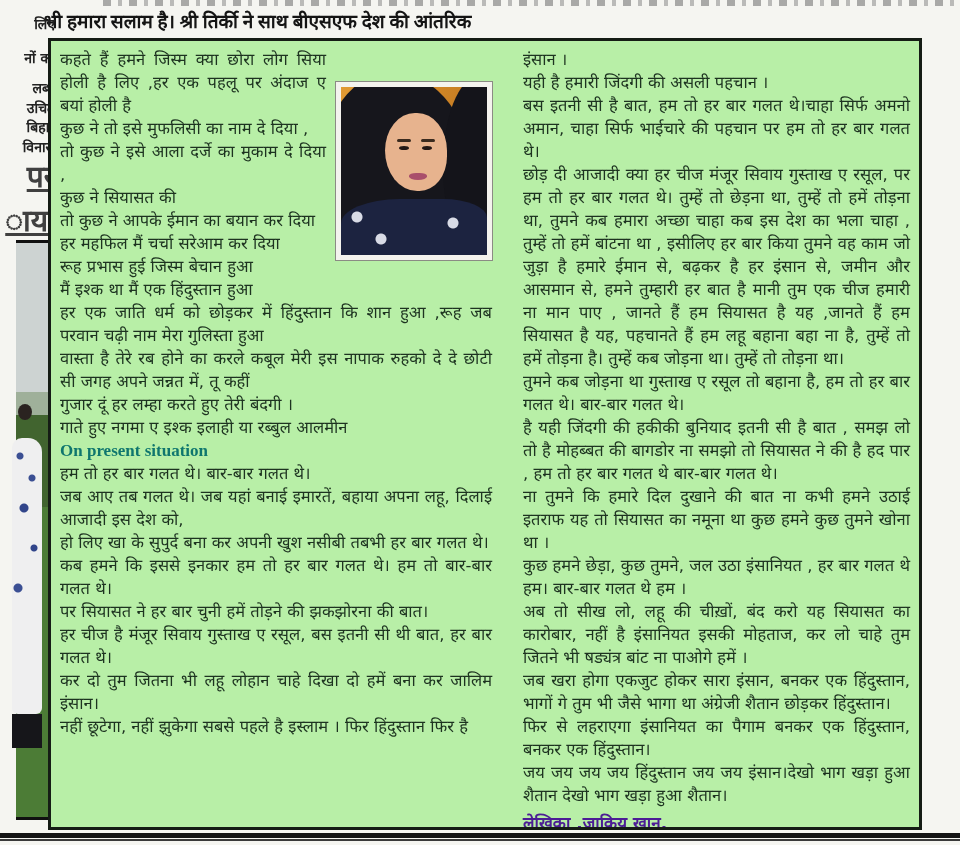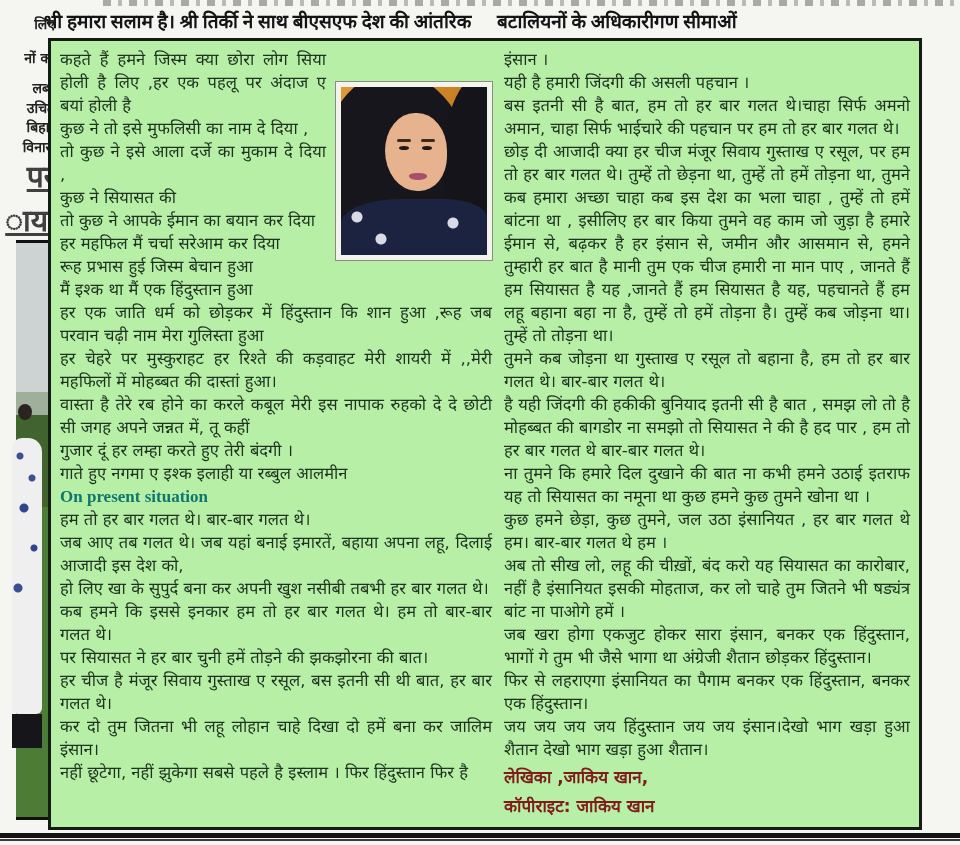--- a/index.html
+++ b/index.html
@@ -39,24 +39,24 @@
       radial-gradient(circle at 6px 150px,#3b4f93 4px,transparent 5px),
       #efeff0;}
   .edge-person:after{content:"";position:absolute;left:0;bottom:-34px;width:100%;height:34px;background:#16161a;}
   .edge-photo .head{position:absolute;left:2px;top:28%;width:14px;height:16px;border-radius:50%;background:#2a2320;}
 
   
   .article-box{position:absolute;left:48px;top:38px;width:874px;height:792px;box-sizing:border-box;
     background:#b8efa7;border:3px solid #151c15;padding:7px 9px;display:flex;gap:12px;overflow:hidden;}
   .col{box-sizing:border-box;}
   .col-left{width:432px;}
-  .col-right{flex:1;}
+  .col-right{flex:1;margin-left:19px;}
   .para{font-size:16.5px;line-height:23px;color:#1d3320;text-align:justify;}
   .para.latin{font-family:"Liberation Serif",serif;font-weight:700;color:#0f766e;font-size:17px;}
-  .author-block{font-size:17px;line-height:25px;font-weight:800;color:#7f1d1d;margin-top:4px;}
+  .author-block{font-size:17px;line-height:25px;font-weight:800;color:#4c1d95;margin-top:4px;}
 
   
   .author-photo{float:right;width:146px;height:168px;margin:34px 0 6px 10px;
     border:5px solid #f4f3ee;box-shadow:0 0 0 1px #8b8b84;position:relative;overflow:hidden;
     background:linear-gradient(115deg,#e09a33 0%,#cf8526 45%,#a8621c 100%);}
   .hair{position:absolute;left:-18px;top:-14px;width:150px;height:200px;border-radius:46% 54% 48% 52%;
     background:#16161c;}
   .hair2{position:absolute;right:-26px;top:-10px;width:70px;height:180px;border-radius:50%;background:#14141a;}
   .face{position:absolute;left:44px;top:26px;width:62px;height:78px;border-radius:50% 50% 46% 54%;
     background:#e7b38e;}
@@ -79,21 +79,20 @@
 </head>
 <body>
 
 <div class="canvas">
 
   <div class="top-clip"></div>
 
   <div class="header-line">
     <span class="hseg s0">भी हमारा सलाम है। श्री तिर्की ने</span>
     <span class="hseg s1">साथ बीएसएफ देश की आंतरिक</span>
-    <span class="hseg s2">बटालियनों के अधिकारीगण सीमाओं</span>
   </div>
 
   <div class="left-margin">
     <span class="frag f0">लिए</span>
     <span class="frag f1">नों को</span>
     <span class="frag f2">लब्ध</span>
     <span class="frag f3">उचित</span>
     <span class="frag f4">बिहार</span>
     <span class="frag f5">विनास</span>
     <span class="bigword b0">पर</span>
@@ -120,21 +119,20 @@
       <div>
           <div class="para">कहते हैं हमने जिस्म क्या छोरा लोग सिया होली है लिए ,हर एक पहलू पर अंदाज ए बयां होली है</div>
           <div class="para">कुछ ने तो इसे मुफलिसी का नाम दे दिया ,</div>
           <div class="para">तो कुछ ने इसे आला दर्जे का मुकाम दे दिया ,</div>
           <div class="para">कुछ ने सियासत की</div>
           <div class="para">तो कुछ ने आपके ईमान का बयान कर दिया</div>
           <div class="para">हर महफिल मैं चर्चा सरेआम कर दिया</div>
           <div class="para">रूह प्रभास हुई जिस्म बेचान हुआ</div>
           <div class="para">मैं इश्क था मैं एक  हिंदुस्तान हुआ</div>
           <div class="para">हर एक जाति धर्म को छोड़कर में हिंदुस्तान कि शान हुआ ,रूह जब परवान चढ़ी नाम मेरा गुलिस्ता हुआ</div>
-          <div class="para">हर चेहरे पर मुस्कुराहट हर रिश्ते की कड़वाहट  मेरी शायरी में ,,मेरी महफिलों में मोहब्बत की दास्तां हुआ।</div>
           <div class="para">वास्ता है तेरे रब होने का करले कबूल मेरी इस नापाक रुहको दे दे छोटी सी जगह अपने जन्नत में, तू कहीं</div>
           <div class="para">गुजार दूं हर लम्हा करते हुए तेरी बंदगी ।</div>
           <div class="para">गाते हुए नगमा ए इश्क इलाही या रब्बुल आलमीन</div>
           <div class="para latin">On present situation</div>
           <div class="para">हम तो हर बार गलत थे। बार-बार गलत थे।</div>
           <div class="para">जब आए तब गलत थे। जब यहां बनाई इमारतें, बहाया अपना लहू, दिलाई आजादी इस देश को,</div>
           <div class="para">हो लिए खा के सुपुर्द बना कर अपनी खुश नसीबी तबभी हर बार गलत थे।</div>
           <div class="para">कब हमने कि इससे इनकार हम तो हर बार गलत थे। हम तो बार-बार गलत थे।</div>
           <div class="para">पर सियासत ने हर बार चुनी हमें तोड़ने की झकझोरना की बात।</div>
           <div class="para">हर चीज है मंजूर सिवाय  गुस्ताख ए रसूल, बस इतनी सी थी बात, हर बार गलत थे।</div>

